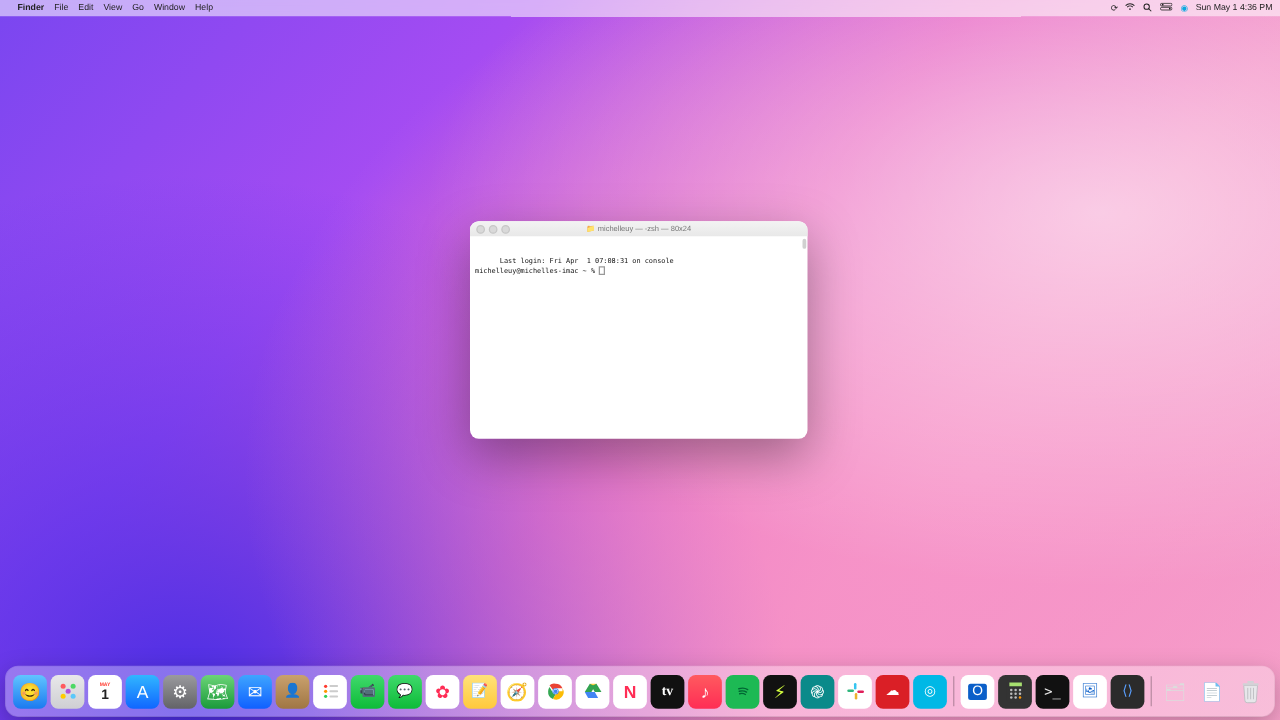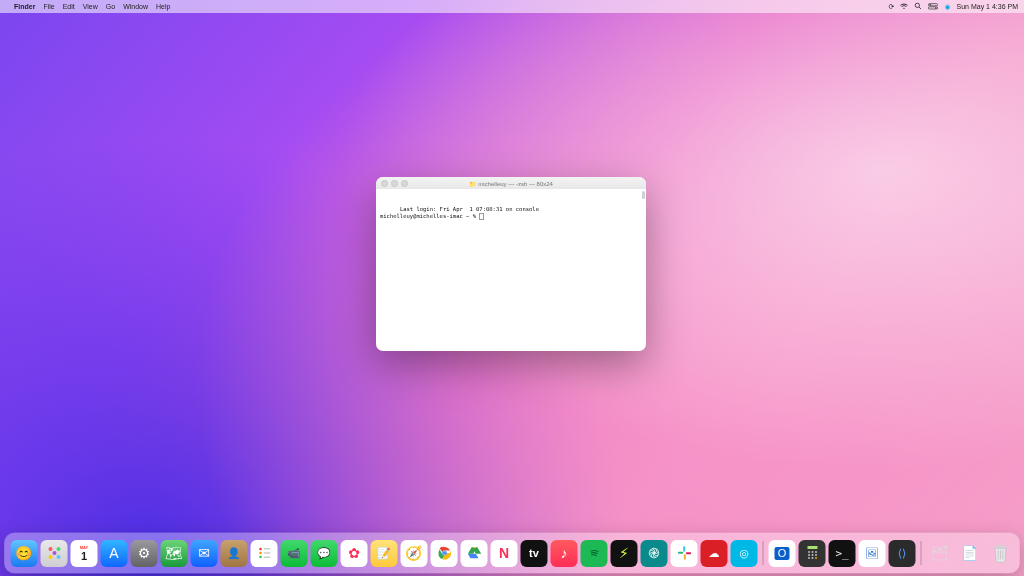--- a/index.html
+++ b/index.html
@@ -154,21 +154,21 @@
   .contacts-bg { background: linear-gradient(#c9a16d,#a07644); }
   .reminders-bg { background:#fff; color:#333; }
   .facetime-bg { background: linear-gradient(#40d96c,#0dbb38); }
   .messages-bg { background: linear-gradient(#40d96c,#0dbb38); }
   .photos-bg { background:#fff; color:#ff2d55; }
   .notes-bg { background: linear-gradient(#ffe27a,#ffc93c); color:#a77a10; }
   .safari-bg { background:#fff; color:#1d7ff0; }
   .chrome-bg { background:#fff; }
   .drive-bg { background:#fff; }
   .news-bg { background:#fff; color:#ff2d55; }
-  .tv-bg { background:#111; }
+  .tv-bg { background:#111;font-family:Liberation Serif, serif; }
   .music-bg { background: linear-gradient(#ff5a5f,#ff2d55); }
   .spotify-bg { background:#1db954; }
   .socket-bg { background:#111; color:#d5ff3f; }
   .swirl-bg { background:#0a8a8a; }
   .slack-bg { background:#fff; }
   .cc-bg { background:#da1f26; }
   .cyan-bg { background:#00b8e6; }
   .outlook-bg { background:#fff; color:#0a5fc9; }
   .calc-bg { background:#333; }
   .terminal-icon-bg { background:#111; color:#eee; }

